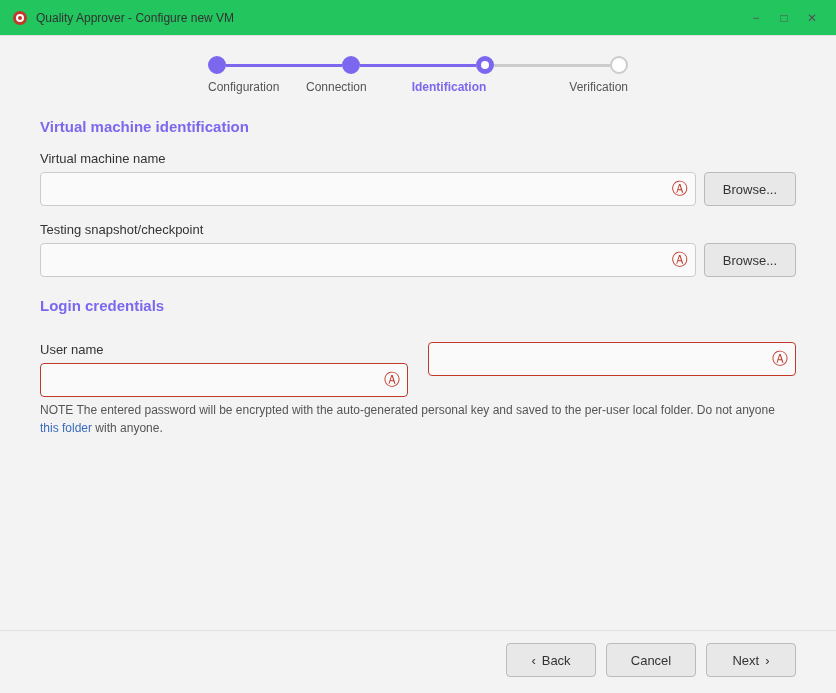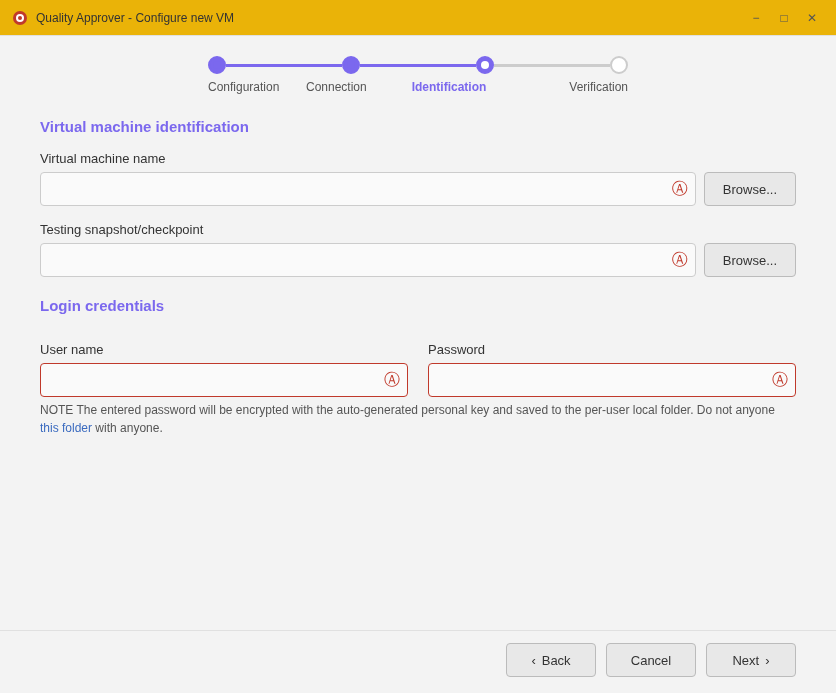--- a/index.html
+++ b/index.html
@@ -6,21 +6,21 @@
     body {
       font-family: 'Segoe UI', Arial, sans-serif;
       background: #f3f3f3;
       width: 836px;
       height: 693px;
       overflow: hidden;
       display: flex;
       flex-direction: column;
     }
     .title-bar {
-      background: #eab308;
+      background: #22c55e;
       display: flex;
       align-items: center;
       padding: 8px 12px;
       height: 36px;
       border-bottom: 1px solid #e0e0e0;
       flex-shrink: 0;
     }
     .title-bar-icon {
       width: 16px;
       height: 16px;
@@ -304,21 +304,20 @@
 
   <div class="two-col">
     <div class="field-group">
       <div class="field-label">User name</div>
       <div class="input-with-icon">
         <input type="text" class="text-input error" value="" style="">
         <span class="input-error-icon">Ⓐ</span>
       </div>
     </div>
     <div class="field-group">
-      <div class="field-label">Password</div>
       <div class="input-with-icon">
         <input type="password" class="text-input error" value="" style="">
         <span class="input-error-icon">Ⓐ</span>
       </div>
     </div>
   </div>
 
   <div class="note-text">
     <span>NOTE The entered password will be encrypted with the auto-generated personal key and saved to the per-user local folder. Do not anyone </span><a href="#" class="note-link">this folder</a><span> with anyone.</span>
   </div>

